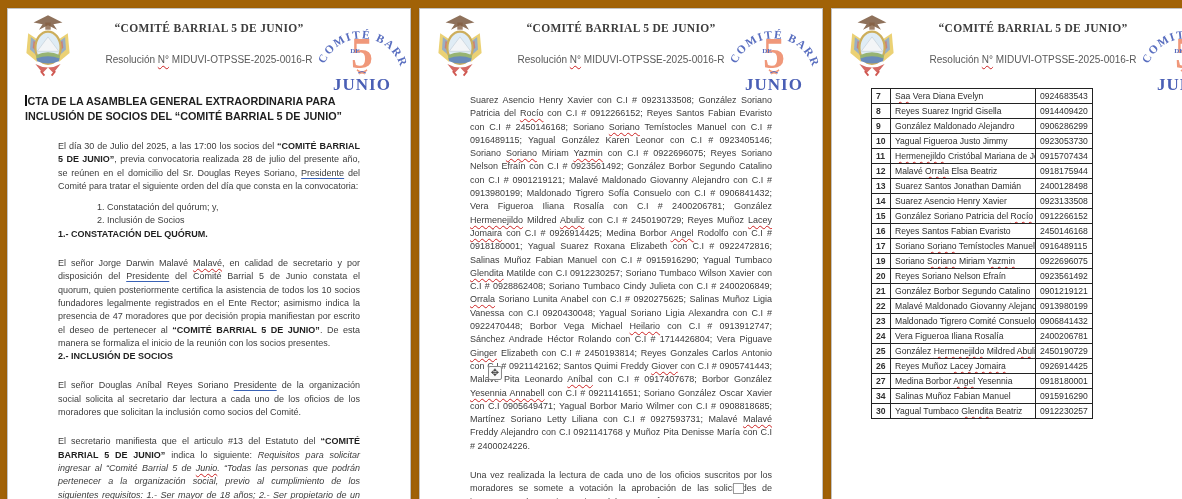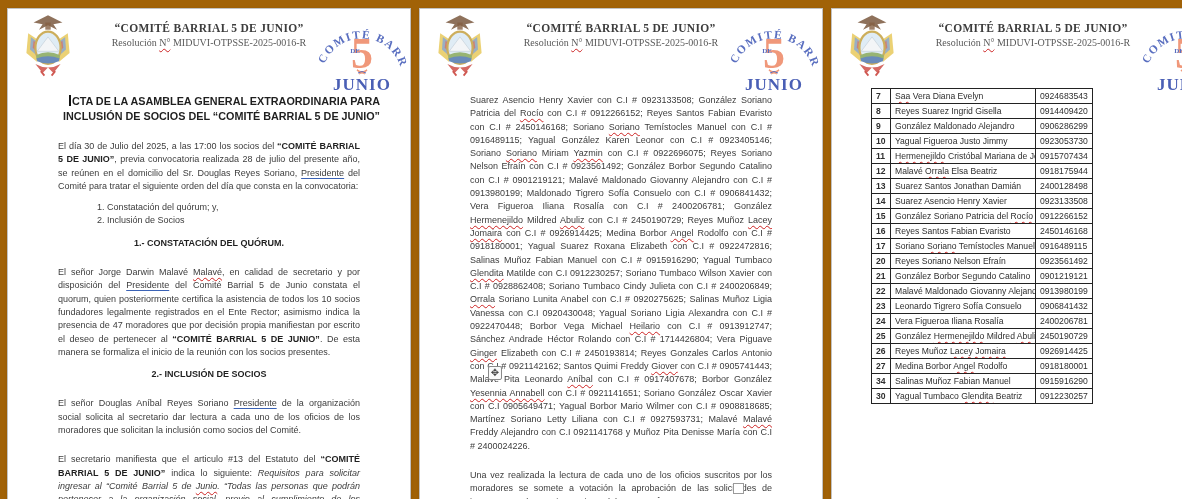--- a/index.html
+++ b/index.html
@@ -10,29 +10,29 @@
   .page { position:absolute; top:8px; width:404px; height:540px; background:#ffffff;
           border:1px solid #c2c2c2; box-shadow:0 1px 3px rgba(0,0,0,.10); }
   #page1 { left:7px; } #page2 { left:419px; } #page3 { left:831px; }
 
   .page-header { position:relative; height:74px; }
   .coat { position:absolute; left:13px; top:4px; width:54px; height:64px; opacity:.92; }
   .clogo { position:absolute; right:0px; top:1px; width:96px; height:84px; }
   .hdr-text { text-align:center; padding-top:13px; }
   .hdr-title { font-family:"Liberation Serif", serif; font-weight:bold; font-size:11.5px;
                color:#3d3d3d; letter-spacing:.3px; }
-  .hdr-sub { font-family:Liberation Serif, serif; font-size:10px; color:#595959; margin-top:3px; }
+  .hdr-sub { font-family:Liberation Sans, sans-serif; font-size:10px; color:#595959; margin-top:20px; }
 
   .doc-body { padding:0 50px; font-size:9px; line-height:13.3px; color:#3c3c3c; text-align:justify; }
-  .doc-title { margin:11px 30px 0 17px; font-weight:bold; font-size:10.8px; line-height:15px; color:#1f1f1f; text-align:right; }
+  .doc-title { margin:11px 30px 0 17px; font-weight:bold; font-size:10.8px; line-height:15px; color:#1f1f1f; text-align:left; }
   .caret { display:inline-block; width:1.5px; height:11px; background:#111; vertical-align:-1px; margin-right:1px; }
   .para { margin-top:16px; }
   .agenda { margin:8px 0 0 37px; list-style-position:outside; padding-left:12px; }
   .agenda li { margin:0; }
-  .sect { margin-top:9px; font-weight:bold; color:#1f1f1f; text-align:center; }
+  .sect { font-weight:bold; color:#1f1f1f; text-align:left; }
 
   .sb { font-weight:bold; color:#1f1f1f; }
   .si { font-style:italic; }
   .sw { text-decoration-line:underline; text-decoration-style:wavy; text-decoration-color:#c22; text-decoration-thickness:1px; text-underline-offset:2px; }
   .su { text-decoration-line:underline; text-decoration-style:solid; text-decoration-color:#3a62b5; text-decoration-thickness:1px; text-underline-offset:2px; }
 
   table.members { border-collapse:collapse; margin:6px 0 0 39px; table-layout:fixed; width:221px;
                   font-size:8.6px; color:#2e2e2e; }
   table.members td, table.members th { border:1px solid #222; padding:2px 4px; height:15px;
                   vertical-align:middle; text-align:left; overflow:hidden; white-space:nowrap; }
@@ -266,20 +266,25 @@
             <td class="cell-ced">2450146168</td>
           </tr>
 
           <tr>
             <td class="cell-num">17</td>
             <td class="cell-name"><span>Soriano </span><span class="sw">Soriano</span><span> Temístocles Manuel</span></td>
             <td class="cell-ced">0916489115</td>
           </tr>
 
 
+          <tr>
+            <td class="cell-num">19</td>
+            <td class="cell-name"><span>Soriano </span><span class="sw">Soriano</span><span> Miriam </span><span class="sw">Yazmin</span></td>
+            <td class="cell-ced">0922696075</td>
+          </tr>
 
           <tr>
             <td class="cell-num">20</td>
             <td class="cell-name"><span>Reyes Soriano Nelson Efraín</span></td>
             <td class="cell-ced">0923561492</td>
           </tr>
 
           <tr>
             <td class="cell-num">21</td>
             <td class="cell-name"><span>González Borbor Segundo Catalino</span></td>
@@ -287,21 +292,21 @@
           </tr>
 
           <tr>
             <td class="cell-num">22</td>
             <td class="cell-name"><span>Malavé Maldonado Giovanny Alejandro</span></td>
             <td class="cell-ced">0913980199</td>
           </tr>
 
           <tr>
             <td class="cell-num">23</td>
-            <td class="cell-name"><span>Leonardo Tigrero Sofía Consuelo</span></td>
+            <td class="cell-name"><span>Maldonado Tigrero Comité Consuelo</span></td>
             <td class="cell-ced">0906841432</td>
           </tr>
 
           <tr>
             <td class="cell-num">24</td>
             <td class="cell-name"><span>Vera Figueroa Iliana Rosalía</span></td>
             <td class="cell-ced">2400206781</td>
           </tr>
 
           <tr>
@@ -311,21 +316,21 @@
           </tr>
 
           <tr>
             <td class="cell-num">26</td>
             <td class="cell-name"><span>Reyes Muñoz </span><span class="sw">Lacey Jomaira</span></td>
             <td class="cell-ced">0926914425</td>
           </tr>
 
           <tr>
             <td class="cell-num">27</td>
-            <td class="cell-name"><span>Medina Borbor </span><span class="sw">Angel</span><span> Rodolfo</span></td>
+            <td class="cell-name"><span>Medina Borbor </span><span class="sw">Angel</span><span> Yesennia</span></td>
             <td class="cell-ced">0918180001</td>
           </tr>
 
 
           <tr>
             <td class="cell-num">34</td>
             <td class="cell-name"><span>Salinas Muñoz Fabian Manuel</span></td>
             <td class="cell-ced">0915916290</td>
           </tr>
 

